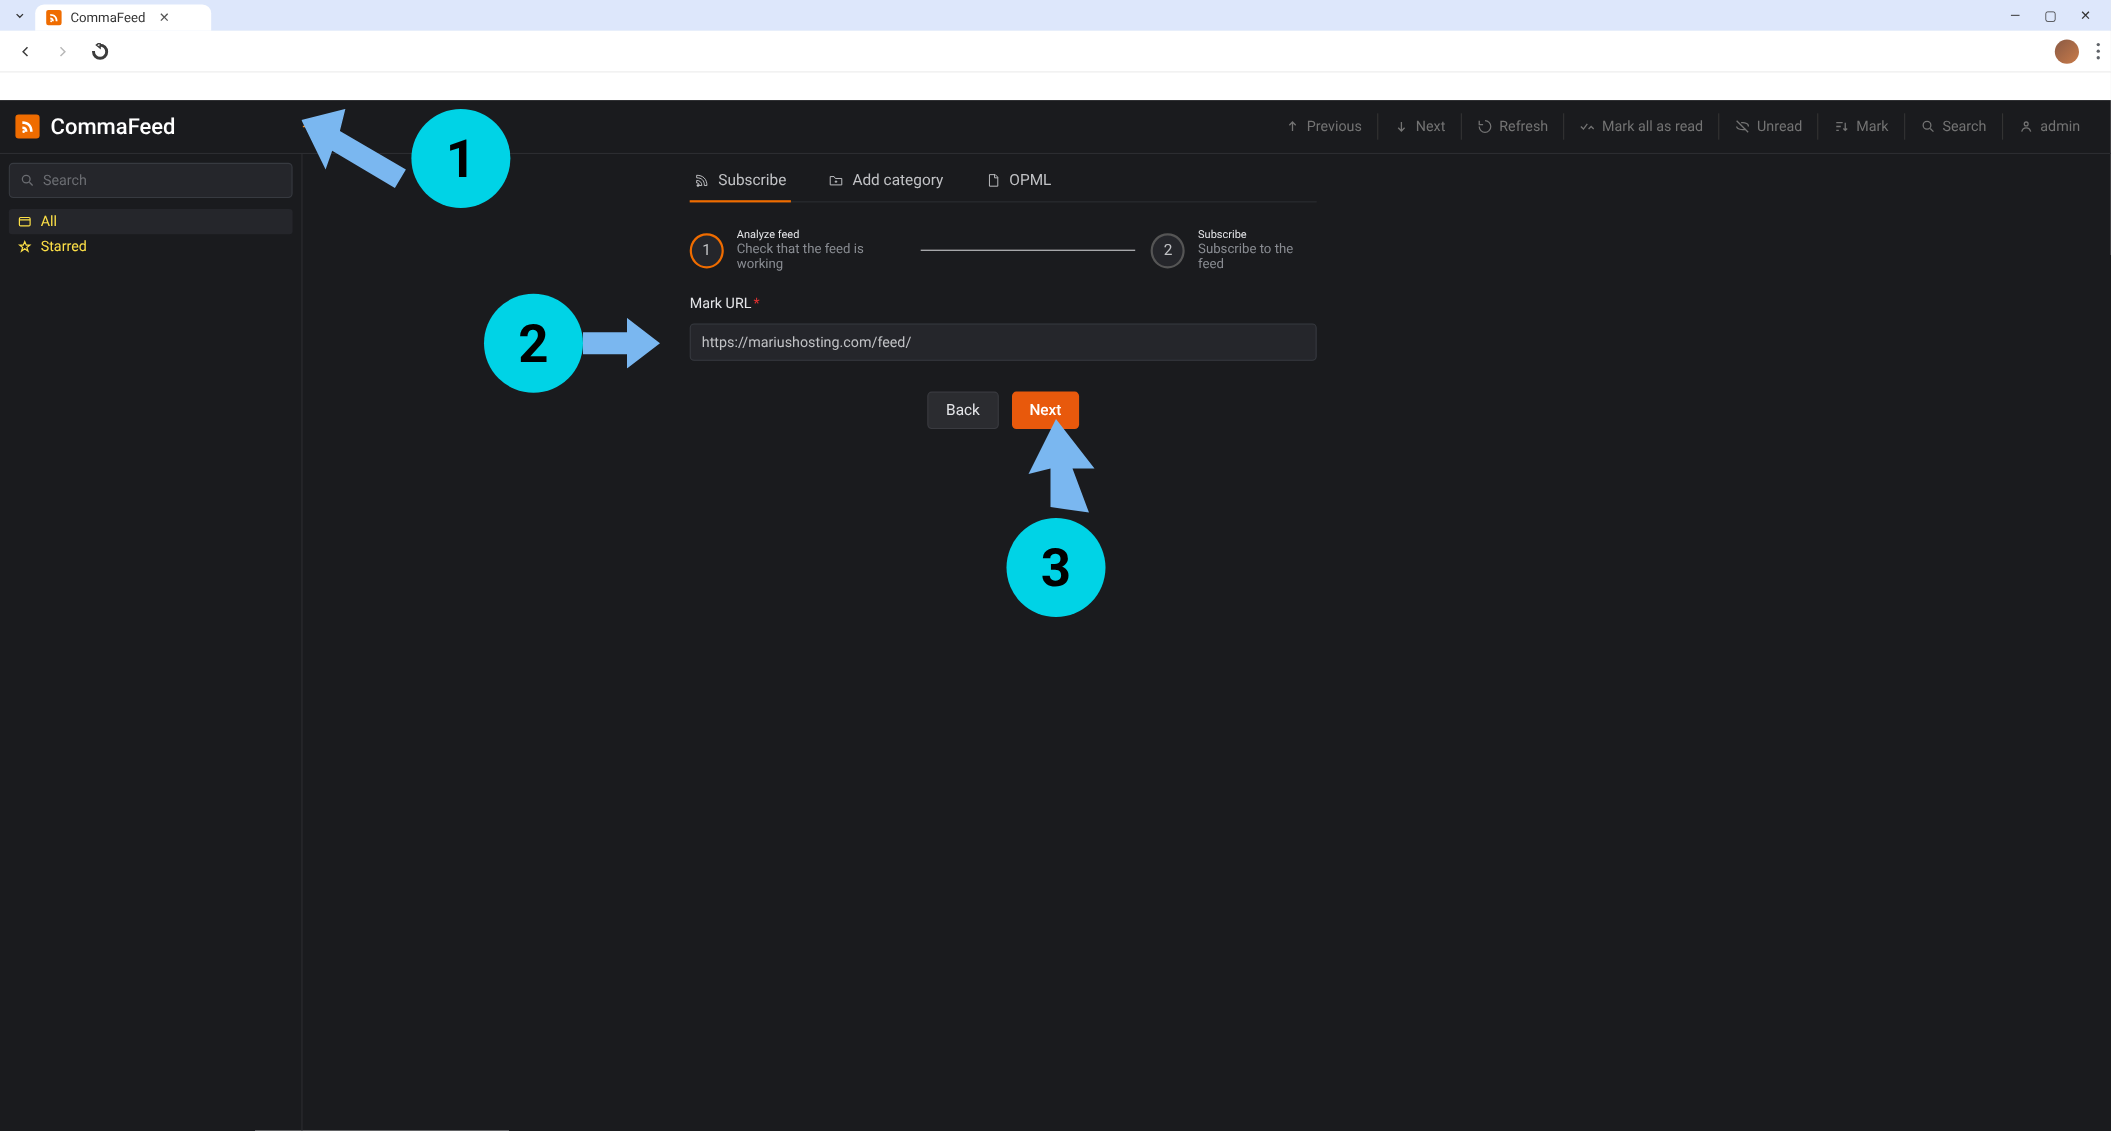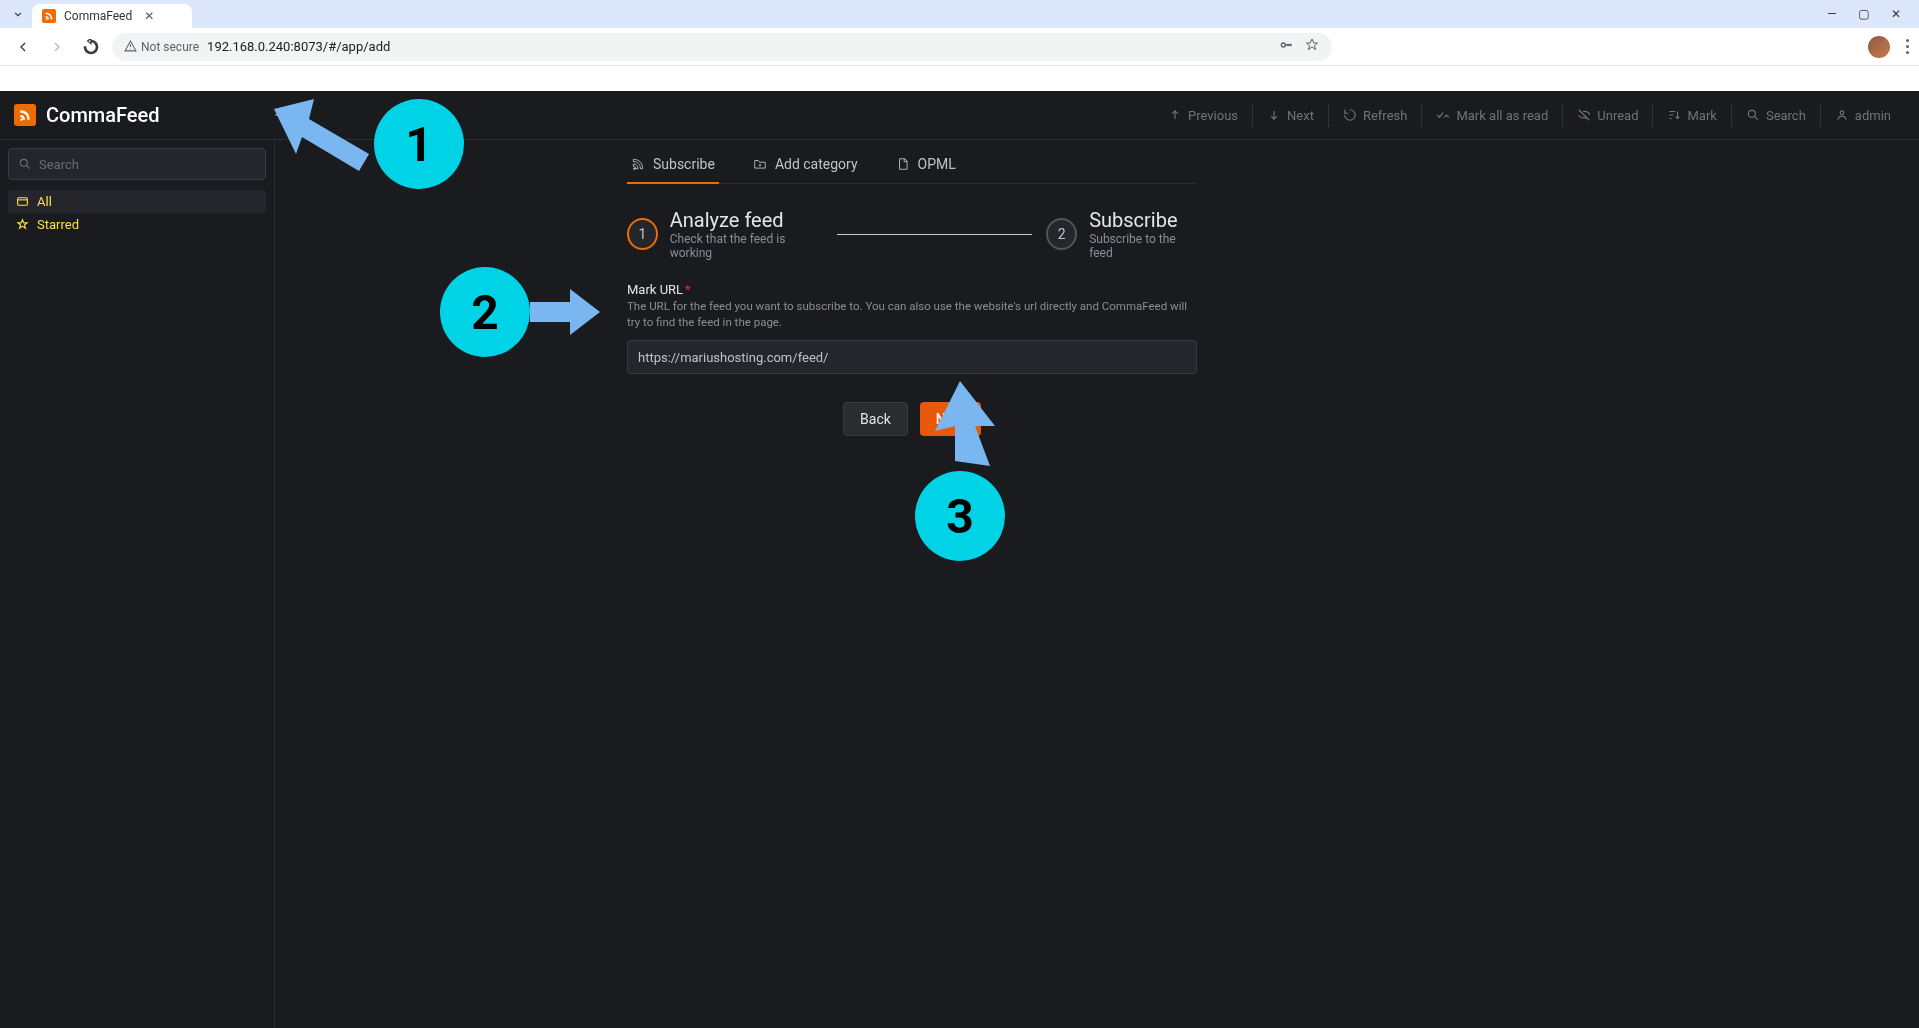--- a/index.html
+++ b/index.html
@@ -58,21 +58,21 @@
 .main { flex:1; padding:0 20px; }
 .tabs { width:570px; margin-left:332px; display:flex; gap:30px; border-bottom:1px solid #2c2d31; height:44px; align-items:center; padding-top:4px;}
 .tab { display:flex; align-items:center; gap:8px; font-size:14px; color:#c1c2c5; height:100%; position:relative; cursor:pointer; padding:0 4px;}
 .tab svg{width:14px;height:14px;}
 .tab.active::after{content:"";position:absolute;left:0;right:0;bottom:-1px;height:2px;background:#ef6c00;}
 
 .stepper { width:570px; margin-left:332px; margin-top:24px; display:flex; align-items:center; gap:14px;}
 .step { display:flex; align-items:center; gap:12px;}
 .step-num { width:32px;height:32px;border-radius:50%;border:2px solid #555;color:#c1c2c5;display:flex;align-items:center;justify-content:center;font-size:14px;background:#25262b;}
 .step.active .step-num{border-color:#ef6c00;}
-.step-texts .t1{font-size:20px;color:#e4e5e8;}
+.step-texts .t1{font-size:10px;color:#e4e5e8;}
 .step-texts .t2{font-size:12px;color:#8a8d93;}
 .step-line{flex:0 0 195px;height:1px;background:#c9cace;}
 
 .form { width:570px; margin-left:332px; margin-top:22px;}
 .field-label{font-size:13px;color:#e4e5e8;}
 .field-label .req{color:#e03131;margin-left:2px;}
 .field-help{font-size:11.5px;color:#8a8d93;margin-top:2px;line-height:1.35;}
 .url-input{width:100%;height:34px;background:#25262b;border:1px solid #373a40;border-radius:4px;padding:0 10px;color:#c1c2c5;font-size:13px;margin-top:10px;}
 
 .btns{display:flex;gap:12px;justify-content:center;margin-top:28px;}
@@ -124,38 +124,20 @@
   <div class="nav-btn">
       <svg viewBox="0 0 24 24">
         <path d="M9 6l6 6-6 6" stroke="#b8b8b8" stroke-width="2" fill="none"></path>
       </svg>
     </div>
   <div class="nav-btn">
       <svg viewBox="0 0 24 24">
         <path d="M4 12a8 8 0 108-8v3L7 3l5-4v3a10 10 0 11-10 10z" fill="none" stroke="#3c3c3c" stroke-width="2"></path>
       </svg>
     </div>
-  <div class="addr">
-    <span class="notsecure">
-      <svg viewBox="0 0 24 24" width="13" height="13">
-          <path d="M12 2L2 20h20L12 2zm0 6v5m0 3v1" stroke="#5f6368" stroke-width="2" fill="none"></path>
-        </svg>
-      <span>Not secure</span>
-    </span>
-    <span class="urltext">192.168.0.240:8073/#/app/add</span>
-    <span class="addr-right">
-      <span><svg viewBox="0 0 24 24" width="16" height="16">
-            <circle cx="8" cy="12" r="3" fill="none" stroke="#5f6368" stroke-width="2"></circle>
-            <path d="M11 12h10m-3-2v4m-3-4v4" stroke="#5f6368" stroke-width="2"></path>
-          </svg></span>
-      <span><svg viewBox="0 0 24 24" width="16" height="16">
-            <path d="M12 3l2.5 6h6l-5 4 2 6-5.5-4-5.5 4 2-6-5-4h6z" fill="none" stroke="#5f6368" stroke-width="1.5"></path>
-          </svg></span>
-    </span>
-  </div>
   <div class="chrome-right">
     <span class="avatar-dot"></span>
     <span class="dots3">
         <i></i>
         <i></i>
         <i></i>
       </span>
   </div>
 </div>
 <div class="chrome-spacer"></div>
@@ -295,21 +277,20 @@
             <div class="t1">Subscribe</div>
             <div class="t2">Subscribe to the feed</div>
           </div>
         </div>
       </div>
 
       <div class="form">
         <div class="field-label">
           <span>Mark URL</span><span class="req">*</span>
         </div>
-        <div class="field-help">The URL for the feed you want to subscribe to. You can also use the website's url directly and CommaFeed will try to find the feed in the page.</div>
         <input class="url-input" value="https://mariushosting.com/feed/" style="">
         <div class="btns">
           <button class="btn btn-back">Back</button>
           <button class="btn btn-next">Next</button>
         </div>
       </div>
     </div>
   </div>
 
   <div class="anno anno1">

